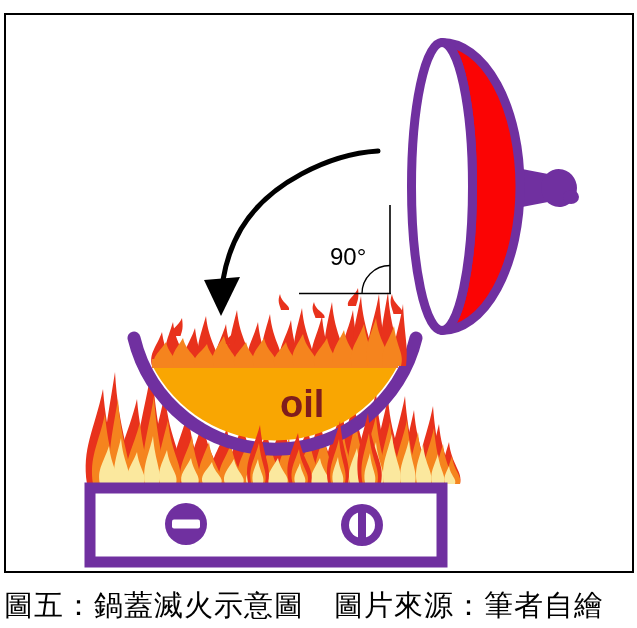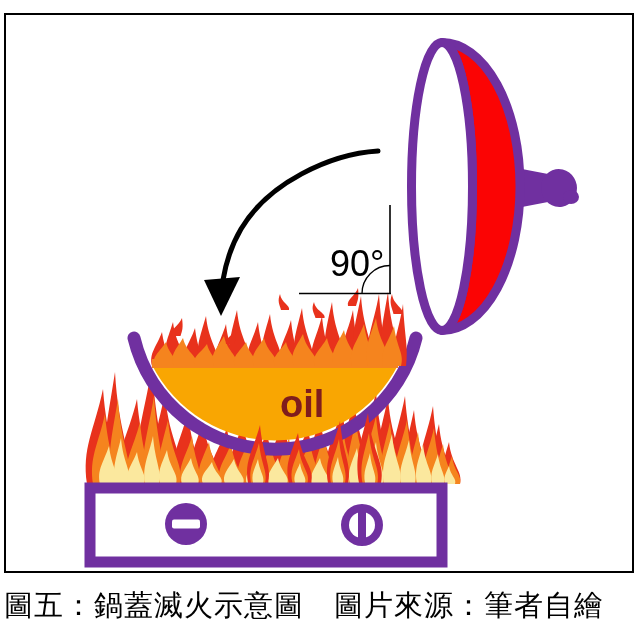--- a/index.html
+++ b/index.html
@@ -2,21 +2,21 @@
 <html><head>
 <meta charset="utf-8">
 <style>
   html,body{margin:0;padding:0;background:#ffffff;}
   .stage{position:relative;width:637px;height:628px;background:#ffffff;overflow:hidden;
          font-family:"Liberation Sans",sans-serif;}
   svg.canvas{position:absolute;left:0;top:0;}
   .label{position:absolute;white-space:nowrap;}
   .oil-label{left:280px;top:383px;font-size:38px;font-weight:bold;color:#7f1d1d;
              font-family:"Liberation Sans",sans-serif;}
-  .angle-label{left:330px;top:243px;font-size:36px;color:#000000;
+  .angle-label{left:330px;top:243px;font-size:24px;color:#000000;
                font-family:"Liberation Sans",sans-serif;}
   .figure-caption{left:4px;top:586px;width:630px;font-size:29px;color:#000000;
                   letter-spacing:1px;font-family:Liberation Sans, sans-serif;}
 </style>
 </head>
 <body>
 
 <div class="stage">
 
   <svg class="canvas" width="637" height="628" viewBox="0 0 637 628">

